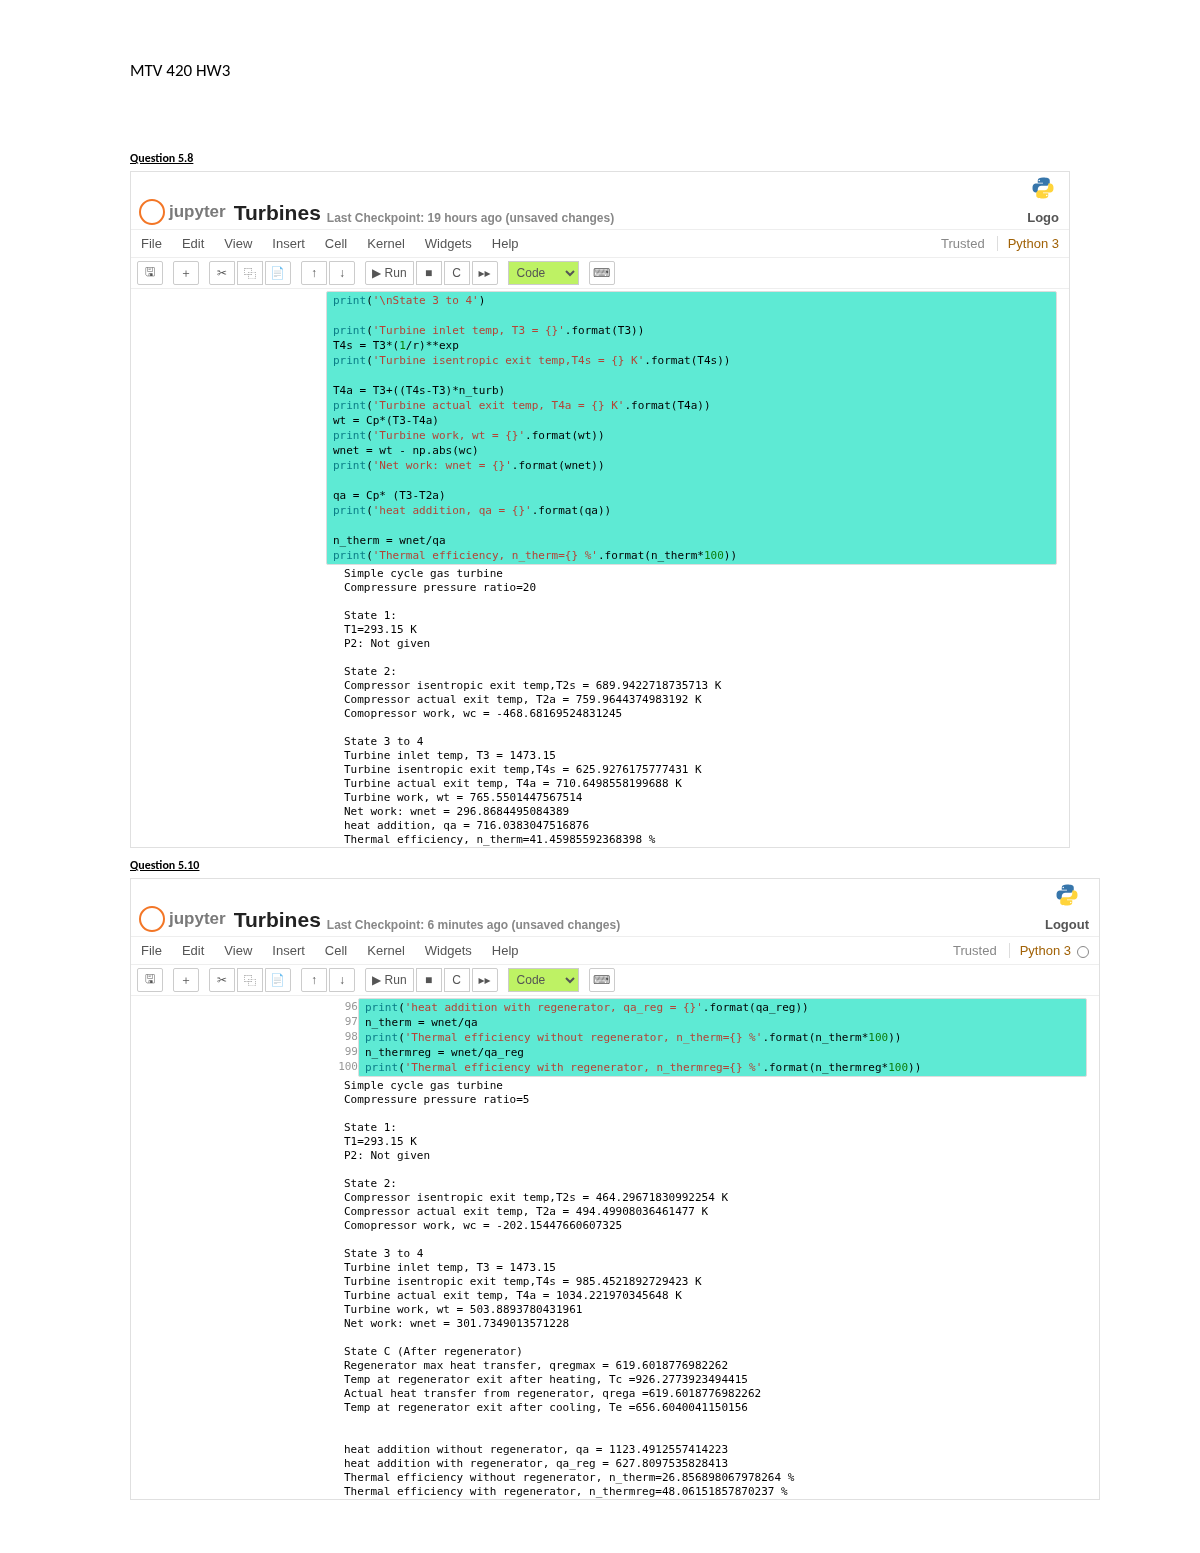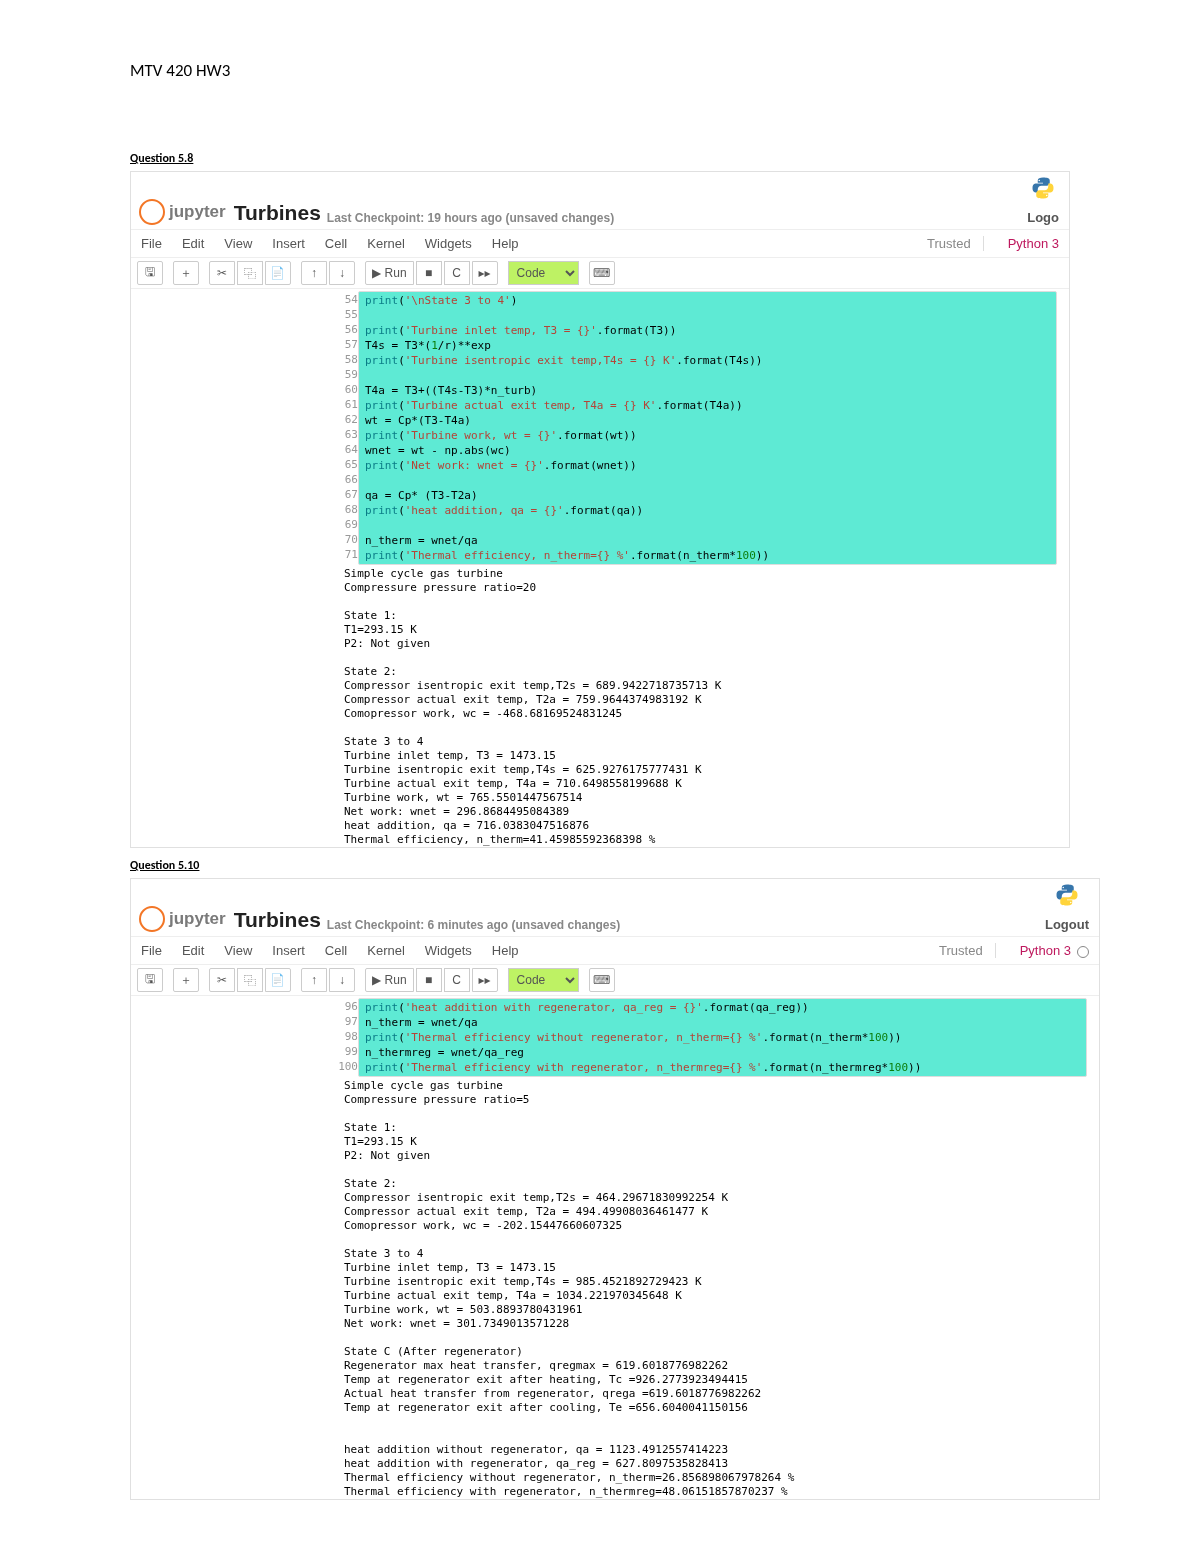--- a/index.html
+++ b/index.html
@@ -14,21 +14,21 @@
   .jupyter-logo .jword { color: #7a7a7a; font-size: 17px; }
   .nb-name { font-size: 21px; color: #222; margin-left: 8px; }
   .checkpoint { font-size: 12px; color: #888; margin-left: 6px; }
   .header-right { margin-left: auto; display: flex; align-items: center; gap: 10px; flex-direction: column; }
   .pyicon { width: 24px; height: 24px; }
   .pyicon svg { width: 24px; height: 24px; }
   .logout-link { font-size: 13px; color: #555; }
   .menu-row { display: flex; align-items: center; border-bottom: 1px solid #eee; font-size: 13px; color: #555; height: 28px; }
   .menu-row .menu-item { padding: 0 10px; cursor: pointer; }
   .menu-right { margin-left: auto; display: flex; align-items: flex-start; gap: 12px; padding-right: 10px; color: #888;}
-  .kernel-name { border-left: 1px solid #ddd; padding-left: 24px; color: #be185d;}
+  .kernel-name { border-left: 1px solid #ddd; padding-left: 10px; color: #a16207;}
   .kernel-ind { width: 12px; height: 12px; border: 1.5px solid #888; border-radius: 50%; display:inline-block; margin-left:6px; vertical-align:middle;}
   .toolbar-row { display: flex; align-items: center; gap: 3px; padding: 3px 6px; border-bottom: 1px solid #eee; }
   .tb-btn { border: 1px solid #ccc; background: #fff; color: #555; height: 24px; min-width: 26px; display: flex; align-items: center; justify-content: center; font-size: 12px; border-radius: 2px; cursor: pointer; }
   .tb-btn.group-l { border-top-right-radius:0; border-bottom-right-radius:0; margin-right:-1px;}
   .tb-btn.group-m { border-radius:0; margin-right:-1px;}
   .tb-btn.group-r { border-top-left-radius:0; border-bottom-left-radius:0;}
   .tb-btn.run { padding: 0 6px; font-size: 12px; }
   .tb-select { border: 1px solid #ccc; height: 24px; font-size: 12px; color: #555; padding: 0 16px 0 4px; background:#bef264;}
   .tb-gap { width: 4px; }
   .notebook-area { padding: 2px 0 0 0; background: #fff; }
@@ -99,38 +99,20 @@
     <button class="tb-btn group-r">▸▸</button>
     <div class="tb-gap"></div>
     <select class="tb-select"><option>Code</option></select>
     <div class="tb-gap"></div>
     <button class="tb-btn">⌨</button>
   </div>
   <div class="notebook-area">
     <div class="code-cell">
       <div class="gutter-col"></div>
       <div class="code-wrap">
-        <div class="ln-col" id="nb1-ln">54
-55
-56
-57
-58
-59
-60
-61
-62
-63
-64
-65
-66
-67
-68
-69
-70
-71</div>
         <div class="code-col" id="nb1-code"><span class="s-builtin">print</span>(<span class="s-string">'\nState 3 to 4'</span>)
 
 <span class="s-builtin">print</span>(<span class="s-string">'Turbine inlet temp, T3 = {}'</span>.format(T3))
 T4s = T3*(<span class="s-num">1</span>/r)**exp
 <span class="s-builtin">print</span>(<span class="s-string">'Turbine isentropic exit temp,T4s = {} K'</span>.format(T4s))
 
 T4a = T3+((T4s-T3)*n_turb)
 <span class="s-builtin">print</span>(<span class="s-string">'Turbine actual exit temp, T4a = {} K'</span>.format(T4a))
 wt = Cp*(T3-T4a)
 <span class="s-builtin">print</span>(<span class="s-string">'Turbine work, wt = {}'</span>.format(wt))

